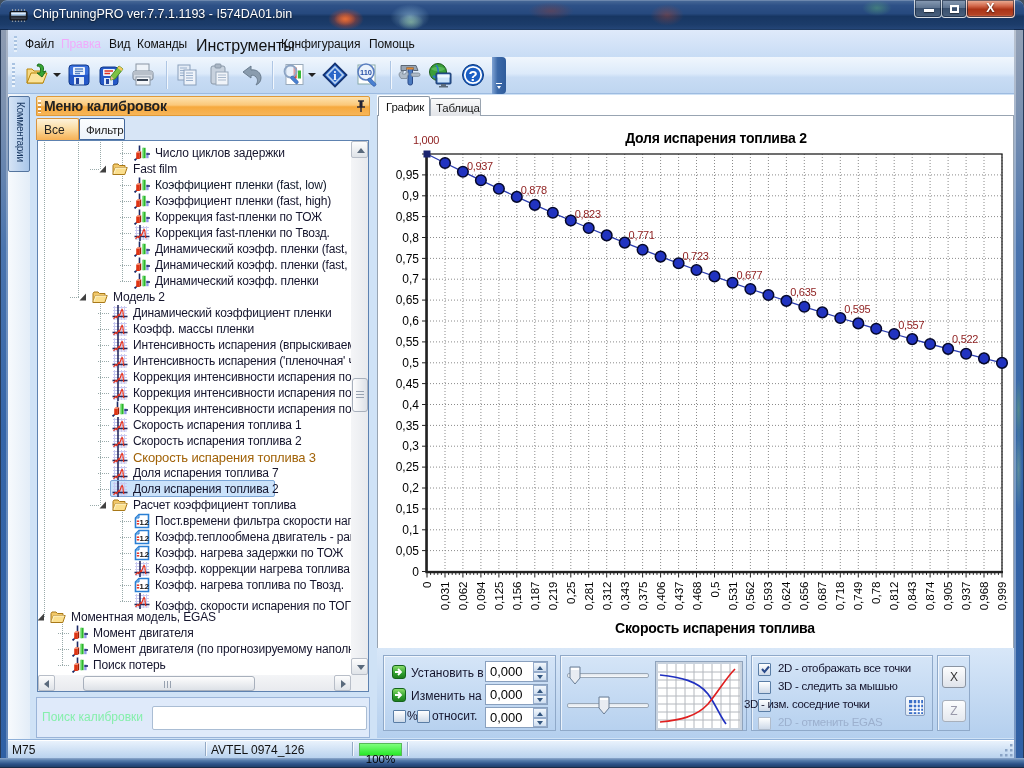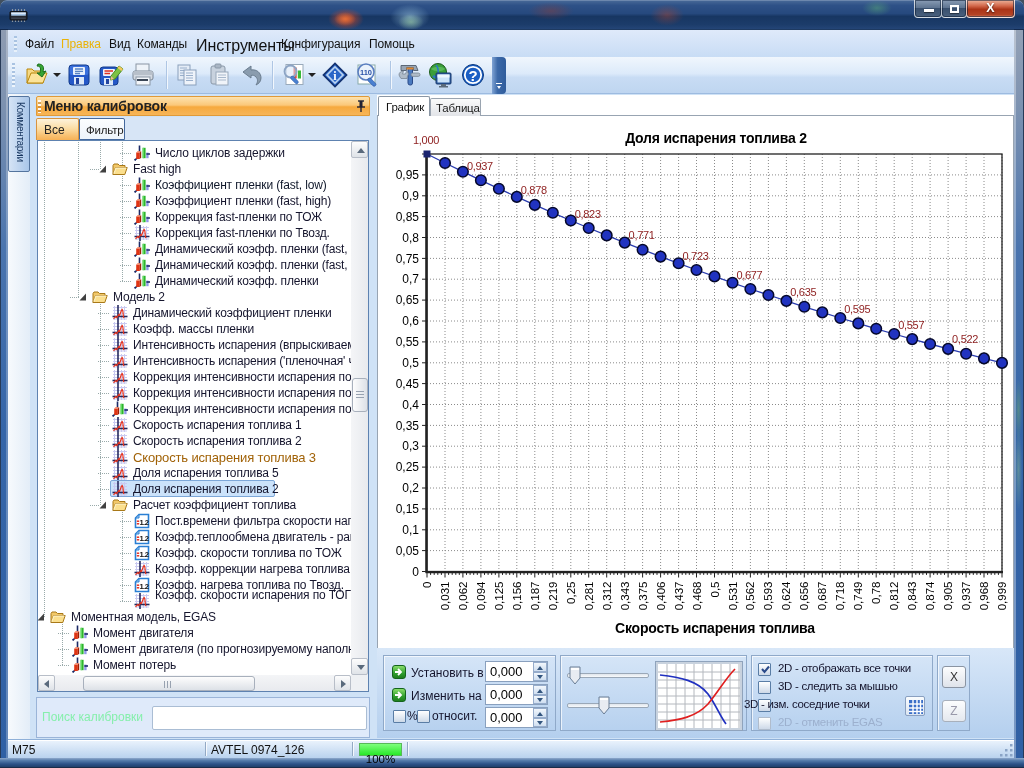--- a/index.html
+++ b/index.html
@@ -22,20 +22,21 @@
         <line x1="6.5" y1="2" x2="6.5" y2="15"></line>
         <line x1="9.5" y1="2" x2="9.5" y2="15"></line>
         <line x1="12.5" y1="2" x2="12.5" y2="15"></line>
         <line x1="15.5" y1="2" x2="15.5" y2="15"></line>
 </g>
 <rect x="1" y="4.5" width="17" height="8.5" rx="1" fill="#23272e" stroke="#0e1116"></rect>
 <rect x="2.2" y="5.5" width="14.6" height="3.2" fill="#a8c9ea"></rect>
 <rect x="2.2" y="5.5" width="14.6" height="1.4" fill="#e2eefa"></rect>
 <rect x="2.2" y="10.5" width="14.6" height="1.6" fill="#3a414c"></rect>
 </svg>
+<div class="abs" style="left:33px;top:7px;font-size:12.5px;color:#fff;text-shadow:0 1px 2px rgba(0,0,0,.7)">ChipTuningPRO ver.7.7.1.1193 - I574DA01.bin</div>
 <div class="abs" style="left:914px;width:28px;top:0;height:18px;border:1px solid rgba(255,255,255,.65);border-top:none;box-shadow:inset 0 0 0 1px rgba(10,25,50,.55);color:#fff;text-align:center;font-weight:bold;border-radius:0 0 4px 4px;background:linear-gradient(#8a9db5 0%,#5f7591 45%,#39506e 50%,#4a617e 100%)">
       <div class="abs" style="left:9px;top:9px;width:10px;height:3px;background:#fff;box-shadow:0 1px 1px rgba(0,0,0,.5)"></div>
     </div>
 <div class="abs" style="left:941px;width:26px;top:0;height:18px;border:1px solid rgba(255,255,255,.65);border-top:none;box-shadow:inset 0 0 0 1px rgba(10,25,50,.55);color:#fff;text-align:center;font-weight:bold;border-radius:0 0 4px 4px;background:linear-gradient(#8a9db5 0%,#5f7591 45%,#39506e 50%,#4a617e 100%)">
       <div class="abs" style="left:8px;top:5px;width:9px;height:8px;border:2px solid #fff;box-shadow:0 1px 1px rgba(0,0,0,.4)"></div>
     </div>
 <div class="abs" style="left:966px;width:49px;top:0;height:18px;border:1px solid rgba(255,255,255,.65);border-top:none;box-shadow:inset 0 0 0 1px rgba(10,25,50,.55);color:#fff;text-align:center;font-weight:bold;border-radius:0 0 4px 4px;background:linear-gradient(#edb49c 0%,#d2674a 35%,#ab3417 55%,#b44426 88%,#d8886a 100%);font-size:12.5px"><span style="position:relative;top:0.5px;text-shadow:0 1px 2px rgba(0,0,0,.65)">X</span></div>
 <div class="abs" style="left:0;top:30px;width:8px;height:728px;background:linear-gradient(#8e9cb2 0%,#7d92b0 10%,#4a74ae 30%,#3565a8 55%,#3060a4 100%)"></div>
 <div class="abs" style="left:0;top:30px;width:1px;height:728px;background:#273a57"></div>
 <div class="abs" style="left:6px;top:30px;width:2px;height:728px;background:rgba(255,255,255,.25)"></div>
@@ -44,21 +45,21 @@
 <div class="abs" style="left:1014px;top:30px;width:2px;height:728px;background:rgba(255,255,255,.35)"></div>
 <div class="abs" style="left:1015px;top:380px;width:7px;height:60px;background:radial-gradient(ellipse at center,rgba(110,170,110,.5),rgba(110,170,110,0) 75%)"></div>
 <div class="abs" style="left:1015px;top:430px;width:7px;height:80px;background:radial-gradient(ellipse at center,rgba(140,190,140,.45),rgba(140,190,140,0) 75%)"></div>
 <div class="abs" style="left:0;top:758px;width:1024px;height:10px;background:linear-gradient(#8fa9cc 0%,#567cab 25%,#2d5288 60%,#1d3a63 100%)"></div>
 <div class="abs" style="left:0;top:767px;width:1024px;height:1px;background:#1a2c49"></div>
 <div class="abs" style="left:8px;top:30px;width:1006px;height:728px;background:#cfe2f6"></div>
 <div class="abs" style="left:8px;top:29px;width:1006px;height:1px;background:#1e3a61"></div>
 <div class="abs" style="left:8px;top:30px;width:1006px;height:27px;background:linear-gradient(#dfeafa,#c8dcf5)"></div>
 <div class="abs" style="left:14px;top:36px;width:3px;height:16px;background:repeating-linear-gradient(#a9c3e2 0,#a9c3e2 2px,#e8f1fa 2px,#e8f1fa 4px)"></div>
 <div class="abs" style="left:25px;top:37px;font-size:12px;color:#111;letter-spacing:-0.1px">Файл</div>
-<div class="abs" style="left:61px;top:37px;font-size:12px;color:#eab308;letter-spacing:-0.1px">Правка</div>
+<div class="abs" style="left:61px;top:37px;font-size:12px;color:#f0abfc;letter-spacing:-0.1px">Правка</div>
 <div class="abs" style="left:109px;top:37px;font-size:12px;color:#111;letter-spacing:-0.1px">Вид</div>
 <div class="abs" style="left:137px;top:37px;font-size:12px;color:#111;letter-spacing:-0.1px">Команды</div>
 <div class="abs" style="left:196px;top:37px;font-size:16px;color:#111;letter-spacing:-0.1px">Инструменты</div>
 <div class="abs" style="left:281px;top:37px;font-size:12px;color:#111;letter-spacing:-0.1px">Конфигурация</div>
 <div class="abs" style="left:369px;top:37px;font-size:12px;color:#111;letter-spacing:-0.1px">Помощь</div>
 <div class="abs" style="left:8px;top:57px;width:1006px;height:37px;background:linear-gradient(#f0f6fd 0%,#dceafa 45%,#c8dcf4 55%,#bed5f0 100%)"></div>
 <div class="abs" style="left:8px;top:93px;width:1006px;height:1px;background:#9dbbe0"></div>
 <div class="abs" style="left:12px;top:63px;width:3px;height:24px;background:repeating-linear-gradient(#a9c3e2 0,#a9c3e2 2px,#eef5fc 2px,#eef5fc 4px)"></div>
 <div class="abs" style="left:166px;top:61px;width:1px;height:28px;background:#aec6e4;box-shadow:1px 0 0 #f2f7fd"></div>
 <div class="abs" style="left:272px;top:61px;width:1px;height:28px;background:#aec6e4;box-shadow:1px 0 0 #f2f7fd"></div>
@@ -220,21 +221,21 @@
 <div class="abs" style="left:117px;top:5px;font-size:12px;color:#15152d;white-space:nowrap;letter-spacing:-0.15px">Число циклов задержки</div>
 <div class="abs" style="left:52px;top:28px;width:9px;height:1px;background:repeating-linear-gradient(90deg,#9aa 0,#9aa 1px,#fff 1px,#fff 2px)"></div>
 <svg class="abs" style="left:61px;top:24px" width="8" height="8" viewBox="0 0 8 8">
         <path d="M7,0.5 L7,7.5 L0.5,7.5 Z" fill="#404040"></path>
       </svg>
 <div class="abs" style="left:74px;top:20px"><svg class="ti" width="16" height="16" viewBox="0 0 16 16">
 <path d="M1,13.5 L1,4.5 L2,3 L6,3 L7.5,4.5 L13,4.5 L13,6" fill="#f2c869" stroke="#a87818" stroke-width="1"></path>
 <path d="M1,13.5 L3.5,6.5 L15.2,6.5 L12.8,13.5 Z" fill="#fbdf8e" stroke="#a87818" stroke-width="1"></path>
 <path d="M1.8,12.8 L3.9,7.2 L14.2,7.2" fill="none" stroke="#fdf0c0" stroke-width="1.2"></path>
 </svg></div>
-<div class="abs" style="left:95px;top:21px;font-size:12px;color:#15152d;white-space:nowrap;letter-spacing:-0.15px">Fast high</div>
+<div class="abs" style="left:95px;top:21px;font-size:12px;color:#15152d;white-space:nowrap;letter-spacing:-0.15px">Fast film</div>
 <div class="abs" style="left:82px;top:44px;width:12px;height:1px;background:repeating-linear-gradient(90deg,#9aa 0,#9aa 1px,#fff 1px,#fff 2px)"></div>
 <div class="abs" style="left:96px;top:36px"><svg class="ti" width="16" height="16" viewBox="0 0 16 16">
 <line x1="5.5" y1="0.5" x2="5.5" y2="6.5" stroke="#1c2a66" stroke-width="1.6"></line>
 <line x1="1" y1="15" x2="4.5" y2="11.8" stroke="#1c2a66" stroke-width="1.6"></line>
 <circle cx="1.2" cy="14.8" r="1" fill="#1c2a66"></circle>
 <rect x="8.6" y="2.8" width="3" height="10.4" fill="#2db52d"></rect>
 <rect x="8.6" y="2.8" width="1.2" height="10.4" fill="#6fe06f"></rect>
 <rect x="12.2" y="7.6" width="2.4" height="5.6" fill="#8f97e8"></rect>
 <line x1="12.4" y1="9" x2="16" y2="9" stroke="#1c2a66" stroke-width="1.6"></line>
 <path d="M2.2,7.6 L5.8,7.6 L5.8,14 L2.2,14 Z" fill="#e03414"></path>
@@ -504,21 +505,21 @@
             <line x1="12.5" y1="1" x2="12.5" y2="15"></line>
             <line x1="1" y1="2.5" x2="15" y2="2.5"></line>
             <line x1="1" y1="5.5" x2="15" y2="5.5"></line>
             <line x1="1" y1="8.5" x2="15" y2="8.5"></line>
             <line x1="1" y1="14" x2="15" y2="14"></line>
           </g>
 <line x1="6" y1="0" x2="6" y2="16" stroke="#252a5e" stroke-width="1.6"></line>
 <line x1="0.5" y1="11.5" x2="15.5" y2="11.5" stroke="#252a5e" stroke-width="1.6"></line>
 <path d="M1.5,13.8 L3.6,11.6 L4.6,12.6 L6.8,9.6 L7.6,10.4 L9.4,5.4 L10.2,4.6 L10.9,6.4 L11.4,11.5 L11.9,13" fill="none" stroke="#e8321c" stroke-width="1.2"></path>
 </svg></div>
-<div class="abs" style="left:95px;top:325px;font-size:12px;color:#15152d;white-space:nowrap;letter-spacing:-0.15px">Доля испарения топлива 5</div>
+<div class="abs" style="left:95px;top:325px;font-size:12px;color:#15152d;white-space:nowrap;letter-spacing:-0.15px">Доля испарения топлива 7</div>
 <div class="abs" style="left:60px;top:348px;width:12px;height:1px;background:repeating-linear-gradient(90deg,#9aa 0,#9aa 1px,#fff 1px,#fff 2px)"></div>
 <div class="abs" style="left:72px;top:339px;width:165px;height:17px;background:#cbe2fa;border:1px solid #7da7d8;border-radius:2px"></div>
 <div class="abs" style="left:74px;top:340px"><svg class="ti" width="16" height="16" viewBox="0 0 16 16">
 <g stroke="#c9c9f0" stroke-width="1">
             <line x1="2.5" y1="1" x2="2.5" y2="15"></line>
             <line x1="9.5" y1="1" x2="9.5" y2="15"></line>
             <line x1="12.5" y1="1" x2="12.5" y2="15"></line>
             <line x1="1" y1="2.5" x2="15" y2="2.5"></line>
             <line x1="1" y1="5.5" x2="15" y2="5.5"></line>
             <line x1="1" y1="8.5" x2="15" y2="8.5"></line>
@@ -558,21 +559,21 @@
 </svg></div>
 <div class="abs" style="left:117px;top:389px;font-size:12px;color:#15152d;white-space:nowrap;letter-spacing:-0.15px">Коэфф.теплообмена двигатель - рампа</div>
 <div class="abs" style="left:82px;top:412px;width:12px;height:1px;background:repeating-linear-gradient(90deg,#9aa 0,#9aa 1px,#fff 1px,#fff 2px)"></div>
 <div class="abs" style="left:96px;top:404px"><svg class="ti" width="16" height="16" viewBox="0 0 16 16">
 <path d="M1.5,5 L5,1.5 L14.5,1.5 L14.5,14.5 L1.5,14.5 Z" fill="#fff" stroke="#2a7fd4" stroke-width="1.6"></path>
 <path d="M1.5,5 L5,1.5 L5,5 Z" fill="#a8d0f0" stroke="#2a7fd4" stroke-width="1"></path>
 <line x1="2.8" y1="8.2" x2="5.2" y2="8.2" stroke="#e42010" stroke-width="1.4"></line>
 <line x1="2.8" y1="10.8" x2="5.2" y2="10.8" stroke="#e42010" stroke-width="1.4"></line>
 <text x="5.4" y="12" font-size="7.6" font-weight="bold" fill="#111" font-family="Liberation Sans" letter-spacing="-0.5">1.2</text>
 </svg></div>
-<div class="abs" style="left:117px;top:405px;font-size:12px;color:#15152d;white-space:nowrap;letter-spacing:-0.15px">Коэфф. скорости топлива по ТОЖ</div>
+<div class="abs" style="left:117px;top:405px;font-size:12px;color:#15152d;white-space:nowrap;letter-spacing:-0.15px">Коэфф. нагрева задержки по ТОЖ</div>
 <div class="abs" style="left:82px;top:428px;width:12px;height:1px;background:repeating-linear-gradient(90deg,#9aa 0,#9aa 1px,#fff 1px,#fff 2px)"></div>
 <div class="abs" style="left:96px;top:420px"><svg class="ti" width="16" height="16" viewBox="0 0 16 16">
 <g stroke="#c9c9f0" stroke-width="1">
             <line x1="2.5" y1="1" x2="2.5" y2="15"></line>
             <line x1="9.5" y1="1" x2="9.5" y2="15"></line>
             <line x1="12.5" y1="1" x2="12.5" y2="15"></line>
             <line x1="1" y1="2.5" x2="15" y2="2.5"></line>
             <line x1="1" y1="5.5" x2="15" y2="5.5"></line>
             <line x1="1" y1="8.5" x2="15" y2="8.5"></line>
             <line x1="1" y1="14" x2="15" y2="14"></line>
@@ -599,21 +600,21 @@
             <line x1="12.5" y1="1" x2="12.5" y2="15"></line>
             <line x1="1" y1="2.5" x2="15" y2="2.5"></line>
             <line x1="1" y1="5.5" x2="15" y2="5.5"></line>
             <line x1="1" y1="8.5" x2="15" y2="8.5"></line>
             <line x1="1" y1="14" x2="15" y2="14"></line>
           </g>
 <line x1="6" y1="0" x2="6" y2="16" stroke="#252a5e" stroke-width="1.6"></line>
 <line x1="0.5" y1="11.5" x2="15.5" y2="11.5" stroke="#252a5e" stroke-width="1.6"></line>
 <path d="M1.5,13.8 L3.6,11.6 L4.6,12.6 L6.8,9.6 L7.6,10.4 L9.4,5.4 L10.2,4.6 L10.9,6.4 L11.4,11.5 L11.9,13" fill="none" stroke="#e8321c" stroke-width="1.2"></path>
 </svg></div>
-<div class="abs" style="left:117px;top:447px;font-size:12px;color:#15152d;white-space:nowrap;letter-spacing:-0.15px">Коэфф. скорости испарения по ТОГ</div>
+<div class="abs" style="left:117px;top:458px;font-size:12px;color:#15152d;white-space:nowrap;letter-spacing:-0.15px">Коэфф. скорости испарения по ТОГ</div>
 
 <svg class="abs" style="left:-1px;top:472px" width="8" height="8" viewBox="0 0 8 8">
         <path d="M7,0.5 L7,7.5 L0.5,7.5 Z" fill="#404040"></path>
       </svg>
 <div class="abs" style="left:12px;top:468px"><svg class="ti" width="16" height="16" viewBox="0 0 16 16">
 <path d="M1,13.5 L1,4.5 L2,3 L6,3 L7.5,4.5 L13,4.5 L13,6" fill="#f2c869" stroke="#a87818" stroke-width="1"></path>
 <path d="M1,13.5 L3.5,6.5 L15.2,6.5 L12.8,13.5 Z" fill="#fbdf8e" stroke="#a87818" stroke-width="1"></path>
 <path d="M1.8,12.8 L3.9,7.2 L14.2,7.2" fill="none" stroke="#fdf0c0" stroke-width="1.2"></path>
 </svg></div>
 <div class="abs" style="left:33px;top:469px;font-size:12px;color:#15152d;white-space:nowrap;letter-spacing:-0.15px">Моментная модель, EGAS</div>
@@ -651,21 +652,21 @@
 <line x1="1" y1="15" x2="4.5" y2="11.8" stroke="#1c2a66" stroke-width="1.6"></line>
 <circle cx="1.2" cy="14.8" r="1" fill="#1c2a66"></circle>
 <rect x="8.6" y="2.8" width="3" height="10.4" fill="#2db52d"></rect>
 <rect x="8.6" y="2.8" width="1.2" height="10.4" fill="#6fe06f"></rect>
 <rect x="12.2" y="7.6" width="2.4" height="5.6" fill="#8f97e8"></rect>
 <line x1="12.4" y1="9" x2="16" y2="9" stroke="#1c2a66" stroke-width="1.6"></line>
 <path d="M2.2,7.6 L5.8,7.6 L5.8,14 L2.2,14 Z" fill="#e03414"></path>
 <path d="M2.2,7.6 L3.6,6.2 L7.2,6.2 L5.8,7.6 Z" fill="#f4704a"></path>
 <path d="M5.8,7.6 L7.2,6.2 L7.2,12.6 L5.8,14 Z" fill="#9c1e04"></path>
 </svg></div>
-<div class="abs" style="left:55px;top:517px;font-size:12px;color:#15152d;white-space:nowrap;letter-spacing:-0.15px">Момент потерь</div>
+<div class="abs" style="left:55px;top:517px;font-size:12px;color:#15152d;white-space:nowrap;letter-spacing:-0.15px">Поиск потерь</div>
 </div>
 <div class="abs" style="left:351px;top:141px;width:17px;height:534px;background:linear-gradient(90deg,#f4f5f7,#e8eaee)"></div>
 <div class="abs" style="left:351px;top:141px;width:17px;height:17px;background:linear-gradient(#fdfdfd,#dfe3e8);border:1px solid #b8bec8;border-radius:2px">
       <div class="abs" style="left:4.5px;top:6px;width:0;height:0;border-left:4px solid transparent;border-right:4px solid transparent;border-bottom:5px solid #5a6a7c"></div>
     </div>
 <div class="abs" style="left:351px;top:658px;width:17px;height:17px;background:linear-gradient(#fdfdfd,#dfe3e8);border:1px solid #b8bec8;border-radius:2px">
       <div class="abs" style="left:4.5px;top:6px;width:0;height:0;border-left:4px solid transparent;border-right:4px solid transparent;border-top:5px solid #5a6a7c"></div>
     </div>
 <div class="abs" style="left:351.5px;top:378px;width:16px;height:34px;background:linear-gradient(90deg,#fdfdfd,#dde1e7);border:1px solid #a8b0bc;border-radius:3px">
       <div class="abs" style="left:3px;top:12px;width:8px;height:1px;background:#98a2b0;box-shadow:0 3px 0 #98a2b0,0 6px 0 #98a2b0"></div>

